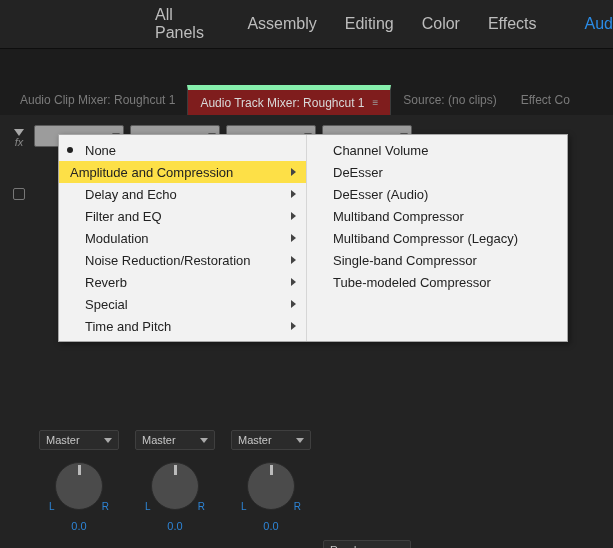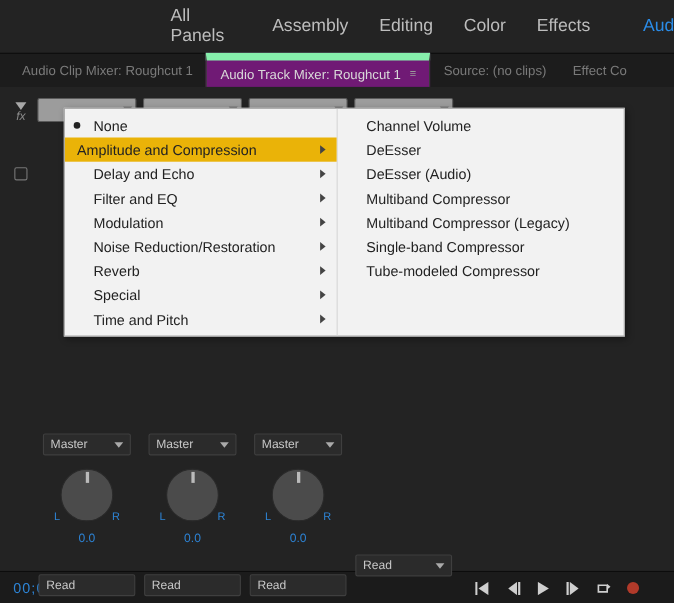--- a/index.html
+++ b/index.html
@@ -1,39 +1,39 @@
 <!DOCTYPE html>
 <html><head>
 <meta charset="utf-8">
 <style>
   * { box-sizing: border-box; margin: 0; padding: 0; font-family: "Segoe UI", Arial, sans-serif; }
   body { background: #232323; color: #c8c8c8; width: 613px; height: 548px; overflow: hidden; font-size: 12px; }
   .workspace-tabs { display: flex; gap: 28px; padding: 6px 0 6px 155px; color: #bdbdbd; font-size: 16px; align-items:center;}
   .workspace-tabs span { cursor: pointer; }
   .workspace-tabs .last { color:#2a8be6; padding-left:20px;}
   .panel-area { background: #1c1c1c; border-top: 1px solid #0e0e0e; border-bottom:1px solid #0e0e0e; }
-  .panel-tabs { display: flex; align-items: center; height: 30px; padding: 0 8px; gap: 0; }
+  .panel-tabs { display: flex; height: 30px; padding: 0 8px; gap: 0; margin-top: 36px; }
   .ptab { padding: 6px 12px; font-size: 12px; color: #7a7a7a; display:flex; align-items:center; gap:8px; position:relative;}
-  .ptab.active { background: #701a75; color: #d9d9d9; border-top:7px solid #86efac; border-left:1px solid #3b3b3b; border-right:1px solid #3b3b3b;}
+  .ptab.active { background: #7f1d1d; color: #d9d9d9; border-top:5px solid #86efac; border-left:1px solid #3b3b3b; border-right:1px solid #3b3b3b;}
   .ptab .menu { font-size:10px; color:#9a9a9a;}
   .mixer-body { background:#232323; padding: 10px 8px 6px 8px; position:relative; height: 440px;}
   .top-row { display:flex; gap:4px; align-items:flex-start;}
   .side-icons { width:22px; display:flex; flex-direction:column; padding-top:4px; align-items:center;}
   .side-icons .tri { width:0; height:0; border-left:5px solid transparent; border-right:5px solid transparent; border-top:7px solid #a8a8a8;}
   .side-icons .fx { font-style:italic; font-size:11px; color:#888;}
   .side-icons .send { width:12px; height:12px; border:1px solid #777; border-radius:2px; position:relative;}
   .slot-col { display:flex; gap:6px; }
   .slot { width:90px; height:22px; background:#9c9c9c; border:1px solid #5a5a5a; border-radius:2px; position:relative;}
   .slot .dd { position:absolute; right:3px; top:7px; width:0; height:0; border-left:4px solid transparent; border-right:4px solid transparent; border-top:5px solid #555;}
   .ctx-menu { position:absolute; left:58px; top:19px; background:#f2f2f2; border:1px solid #a7a7a7; width:510px; box-shadow:2px 2px 6px rgba(0,0,0,.4); color:#222; display:flex; z-index:50;}
   .ctx-left { width:248px; border-right:1px solid #d6d6d6; padding:4px 0;}
   .ctx-right { flex:1; padding:4px 0;}
   .ctx-item { display:flex; align-items:center; padding:4px 10px 4px 26px; font-size:13px; position:relative; height:22px;}
   .ctx-item.has-sub::after { content:""; position:absolute; right:10px; top:7px; width:0; height:0; border-top:4px solid transparent; border-bottom:4px solid transparent; border-left:5px solid #444;}
-  .ctx-item.sel { background:#eab308;padding-left:11px;}
+  .ctx-item.sel { background:#fde047;padding-left:11px;}
   .ctx-item .dot { position:absolute; left:8px; top:8px; width:6px; height:6px; background:#222; border-radius:50%;}
   .channels { display:flex; gap:6px; margin-left:26px; margin-top:230px;}
   .chan { width:90px; display:flex; flex-direction:column; align-items:center; gap:4px;}
   .master-dd { width:80px; height:20px; background:#2b2b2b; border:1px solid #3f3f3f; display:flex; align-items:center; padding:0 6px; color:#c7c7c7; font-size:11px; position:relative; border-radius:2px;}
   .master-dd .tri { position:absolute; right:6px; top:7px; width:0;height:0;border-left:4px solid transparent;border-right:4px solid transparent;border-top:5px solid #aaa;}
   .knob-wrap { position:relative; width:60px; height:60px; margin-top:4px;}
   .knob { width:48px; height:48px; border-radius:50%; background:#4b4b4b; border:1px solid #2a2a2a; position:absolute; left:6px; top:4px;}
   .knob::after { content:""; position:absolute; left:22px; top:2px; width:3px; height:10px; background:#bbb;}
   .lbl-l { position:absolute; left:0; bottom:6px; color:#2d84d6; font-size:10px;}
   .lbl-r { position:absolute; right:0; bottom:6px; color:#2d84d6; font-size:10px;}

